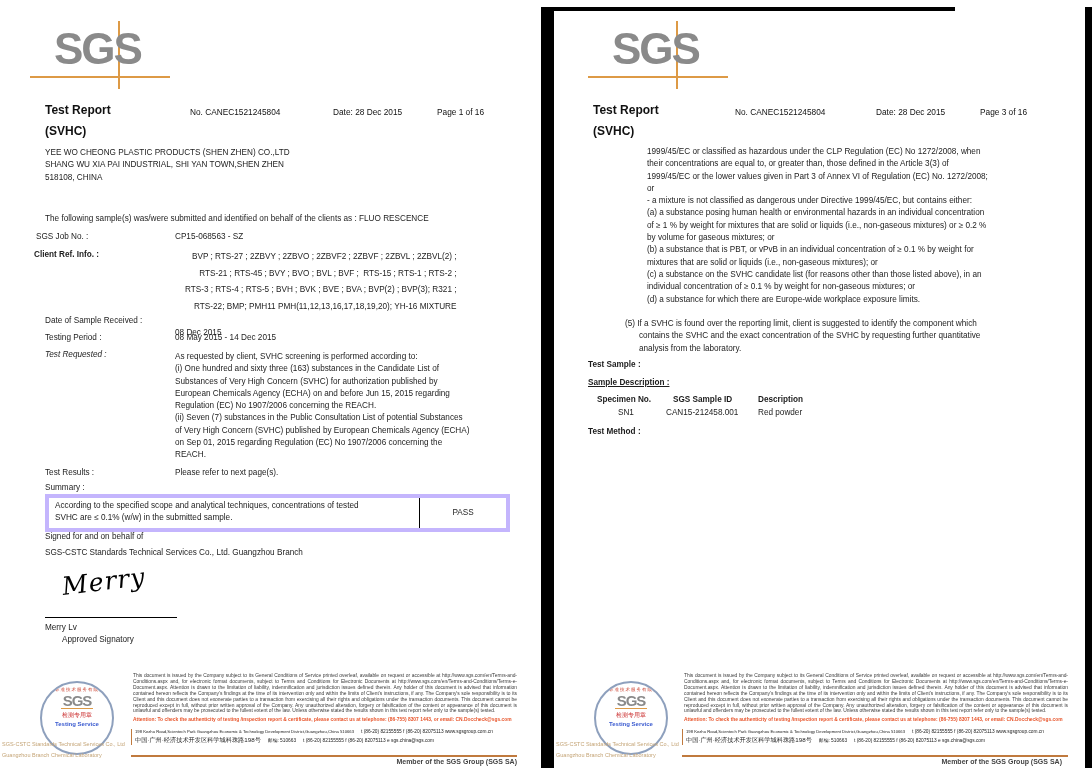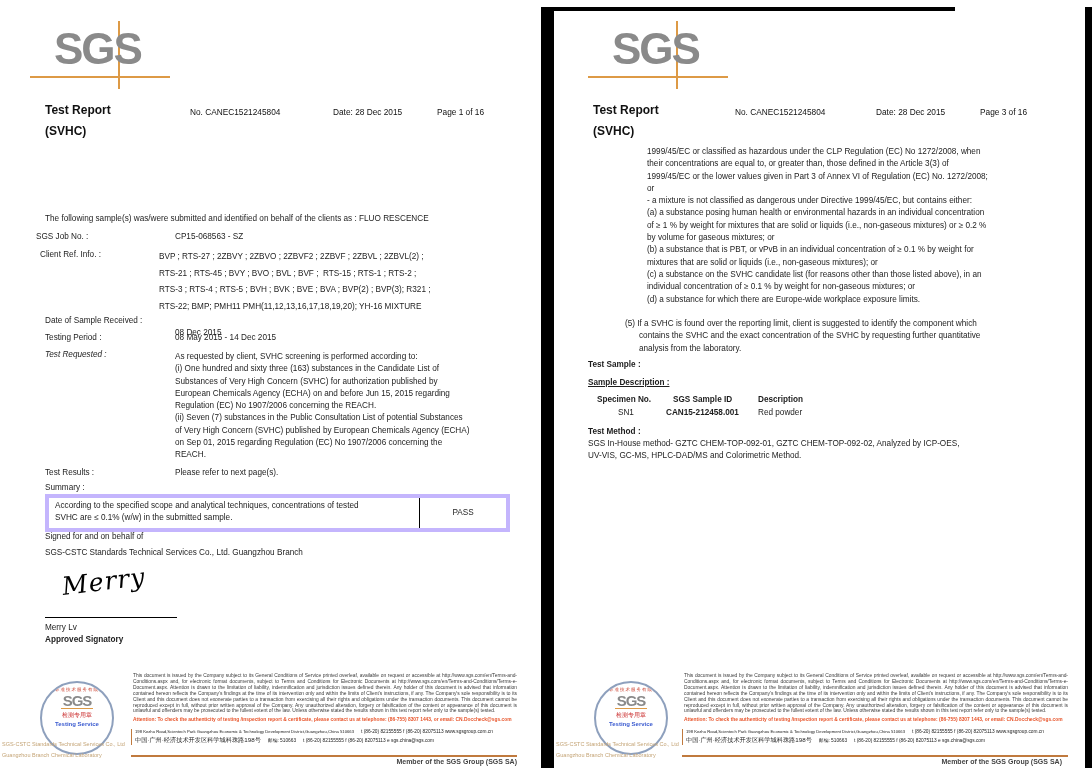--- a/index.html
+++ b/index.html
@@ -73,28 +73,31 @@
       <div class="v-line"></div>
       <span class="sgs-text">SGS</span>
     </div>
 
     <div class="abs hdr-title" style="left:45px;top:96px;">Test Report</div>
     <div class="abs hdr-item" style="left:190px;top:100px;">No. CANEC1521245804</div>
     <div class="abs hdr-item" style="left:333px;top:100px;">Date: 28 Dec 2015</div>
     <div class="abs hdr-item" style="left:437px;top:100px;">Page 1 of 16</div>
     <div class="abs hdr-title" style="left:45px;top:117px;">(SVHC)</div>
 
+    <div class="abs body-txt pre" style="left:45px;top:140px;">YEE WO CHEONG PLASTIC PRODUCTS (SHEN ZHEN) CO.,LTD
+SHANG WU XIA PAI INDUSTRIAL, SHI YAN TOWN,SHEN ZHEN
+518108, CHINA</div>
 
     <div class="abs body-txt" style="left:45px;top:206px;">The following sample(s) was/were submitted and identified on behalf of the clients as : FLUO RESCENCE</div>
 
     <div class="abs body-txt" style="left:36px;top:224px;">SGS Job No. :</div>
     <div class="abs body-txt" style="left:175px;top:224px;">CP15-068563 - SZ</div>
 
-    <div class="abs body-txt" style="left:40px;top:242px;">Client Ref. Info. :</div>
-    <div class="abs body-txt pre" style="left:159px;top:242px;line-height:16.5px;">BVP ; RTS-27 ; 2ZBVY ; 2ZBVO ; 2ZBVF2 ; 2ZBVF ; 2ZBVL ; 2ZBVL(2) ;
+    <div class="abs body-txt" style="left:34px;top:242px;font-weight:bold;">Client Ref. Info. :</div>
+    <div class="abs body-txt pre" style="left:185px;top:242px;line-height:16.5px;text-align:right;">BVP ; RTS-27 ; 2ZBVY ; 2ZBVO ; 2ZBVF2 ; 2ZBVF ; 2ZBVL ; 2ZBVL(2) ;
 RTS-21 ; RTS-45 ; BVY ; BVO ; BVL ; BVF ;  RTS-15 ; RTS-1 ; RTS-2 ;
 RTS-3 ; RTS-4 ; RTS-5 ; BVH ; BVK ; BVE ; BVA ; BVP(2) ; BVP(3); R321 ;
 RTS-22; BMP; PMH11 PMH(11,12,13,16,17,18,19,20); YH-16 MIXTURE</div>
 
     <div class="abs body-txt" style="left:45px;top:308px;">Date of Sample Received :</div>
     <div class="abs body-txt" style="left:175px;top:320px;">08 Dec 2015</div>
 
     <div class="abs body-txt" style="left:45px;top:325px;">Testing Period :</div>
     <div class="abs body-txt" style="left:175px;top:325px;">08 May 2015 - 14 Dec 2015</div>
 
@@ -118,21 +121,21 @@
 SVHC are ≤ 0.1% (w/w) in the submitted sample.</div>
       <div class="cell-pass body-txt">PASS</div>
     </div>
 
     <div class="abs body-txt" style="left:45px;top:524px;">Signed for and on behalf of</div>
     <div class="abs body-txt" style="left:45px;top:540px;">SGS-CSTC Standards Technical Services Co., Ltd. Guangzhou Branch</div>
 
     <div class="signature">Merry</div>
     <div class="sig-line"></div>
     <div class="abs body-txt" style="left:45px;top:615px;">Merry Lv</div>
-    <div class="abs body-txt" style="left:45px;top:627px;font-weight:bold;">Approved Signatory</div>
+    <div class="abs body-txt" style="left:62px;top:627px;">Approved Signatory</div>
 
     <div class="footer">
       <div class="seal">
         <div class="ring">通标标准技术服务有限公司</div>
         <div><span class="sgs-mini">SGS</span></div>
         <div class="stamp-cn">检测专用章</div>
         <div class="service">Testing Service</div>
       </div>
       <div class="seal-overlay" style="top:70px;">SGS-CSTC Standards Technical Services Co., Ltd</div>
       <div class="seal-overlay" style="top:81px;">Guangzhou Branch Chemical Laboratory</div>
@@ -192,26 +195,24 @@
 analysis from the laboratory.</div>
 
     <div class="abs body-txt b" style="left:34px;top:352px;">Test Sample :</div>
     <div class="abs body-txt b u" style="left:34px;top:370px;">Sample Description :</div>
 
     <div class="tbl-cell b" style="left:43px;top:388px;">Specimen No.</div>
     <div class="tbl-cell b" style="left:119px;top:388px;">SGS Sample ID</div>
     <div class="tbl-cell b" style="left:204px;top:388px;">Description</div>
 
     <div class="tbl-cell" style="left:64px;top:401px;">SN1</div>
-    <div class="tbl-cell" style="left:112px;top:401px;font-weight:bold;">CAN15-212458.001</div>
+    <div class="tbl-cell" style="left:112px;top:401px;">CAN15-212458.001</div>
     <div class="tbl-cell" style="left:204px;top:401px;">Red powder</div>
 
     <div class="abs body-txt b" style="left:34px;top:419px;">Test Method :</div>
-    <div class="abs body-txt pre" style="left:34px;top:431px;">SGS In-House method- GZTC CHEM-TOP-092-01, GZTC CHEM-TOP-092-02, Analyzed by ICP-OES,
-UV-VIS, GC-MS, HPLC-DAD/MS and Colorimetric Method.</div>
 
     <div class="footer">
       <div class="seal">
         <div class="ring">通标标准技术服务有限公司</div>
         <div><span class="sgs-mini">SGS</span></div>
         <div class="stamp-cn">检测专用章</div>
         <div class="service">Testing Service</div>
       </div>
       <div class="seal-overlay" style="top:70px;">SGS-CSTC Standards Technical Services Co., Ltd</div>
       <div class="seal-overlay" style="top:81px;">Guangzhou Branch Chemical Laboratory</div>

